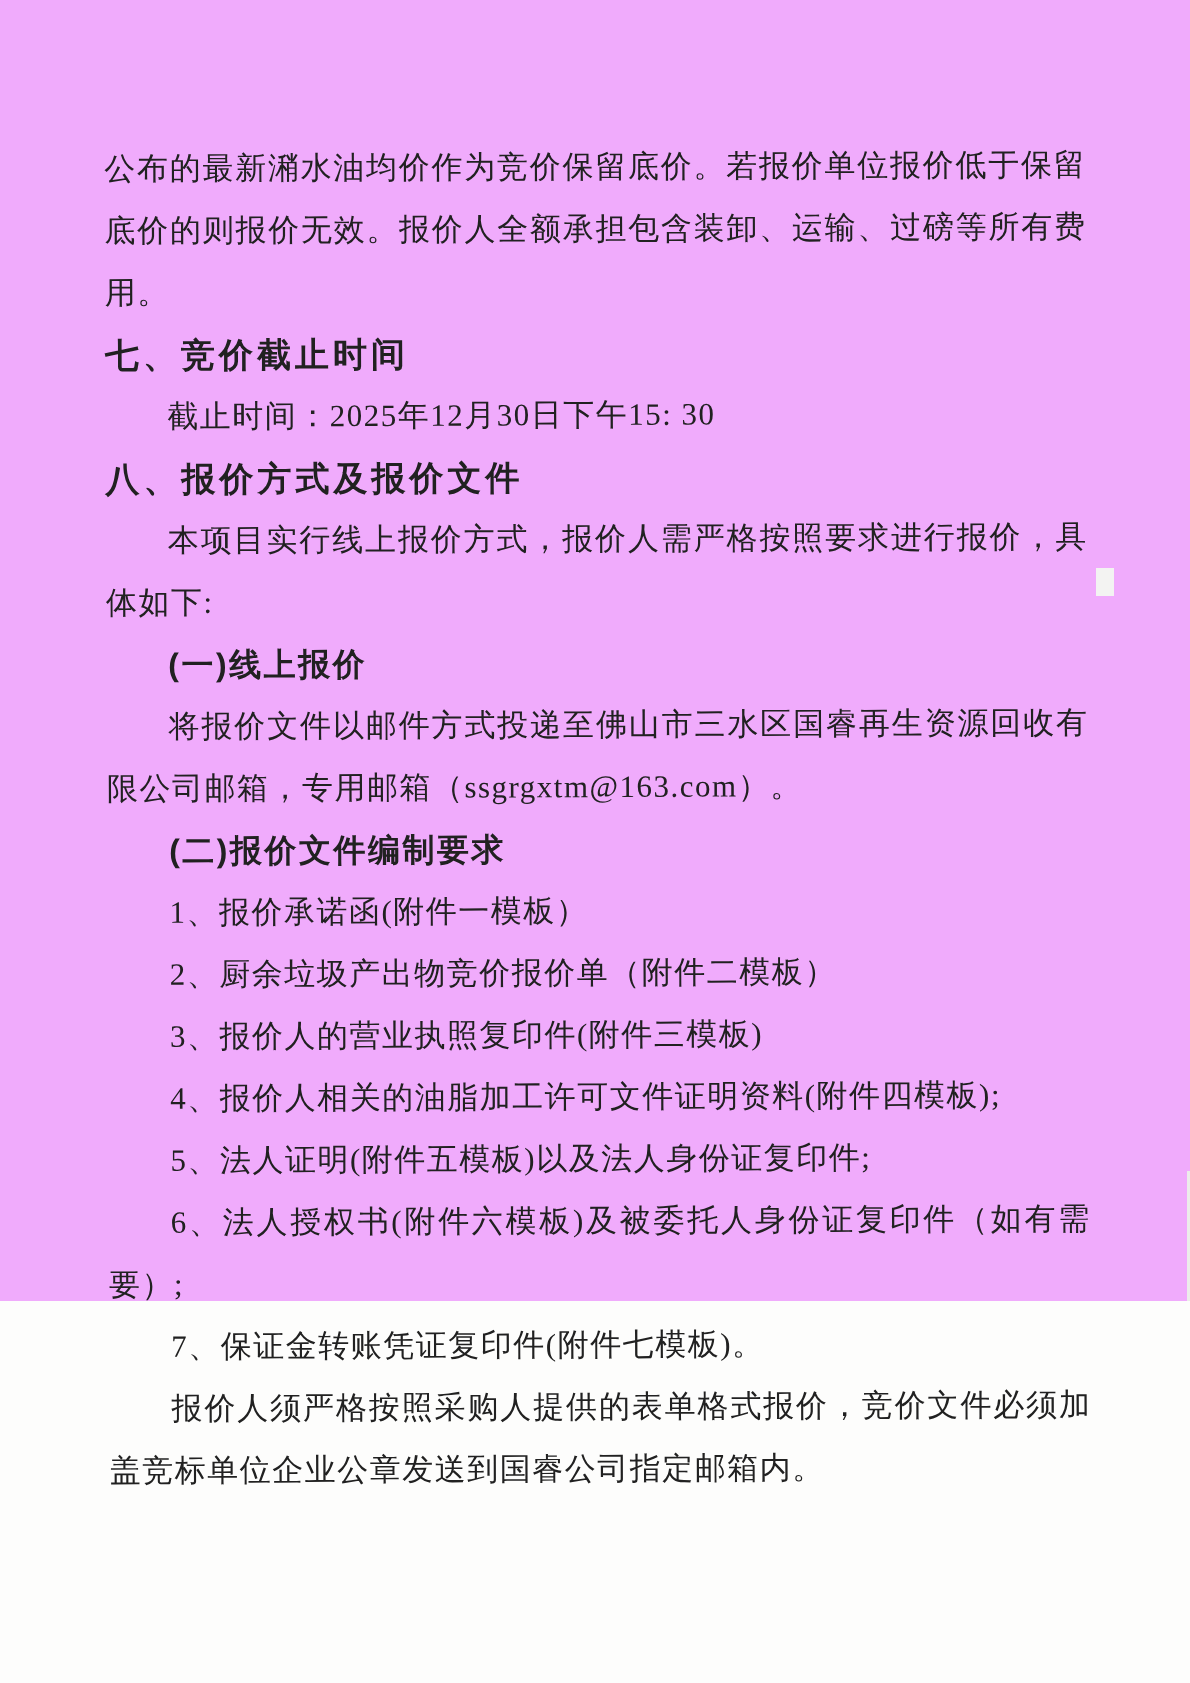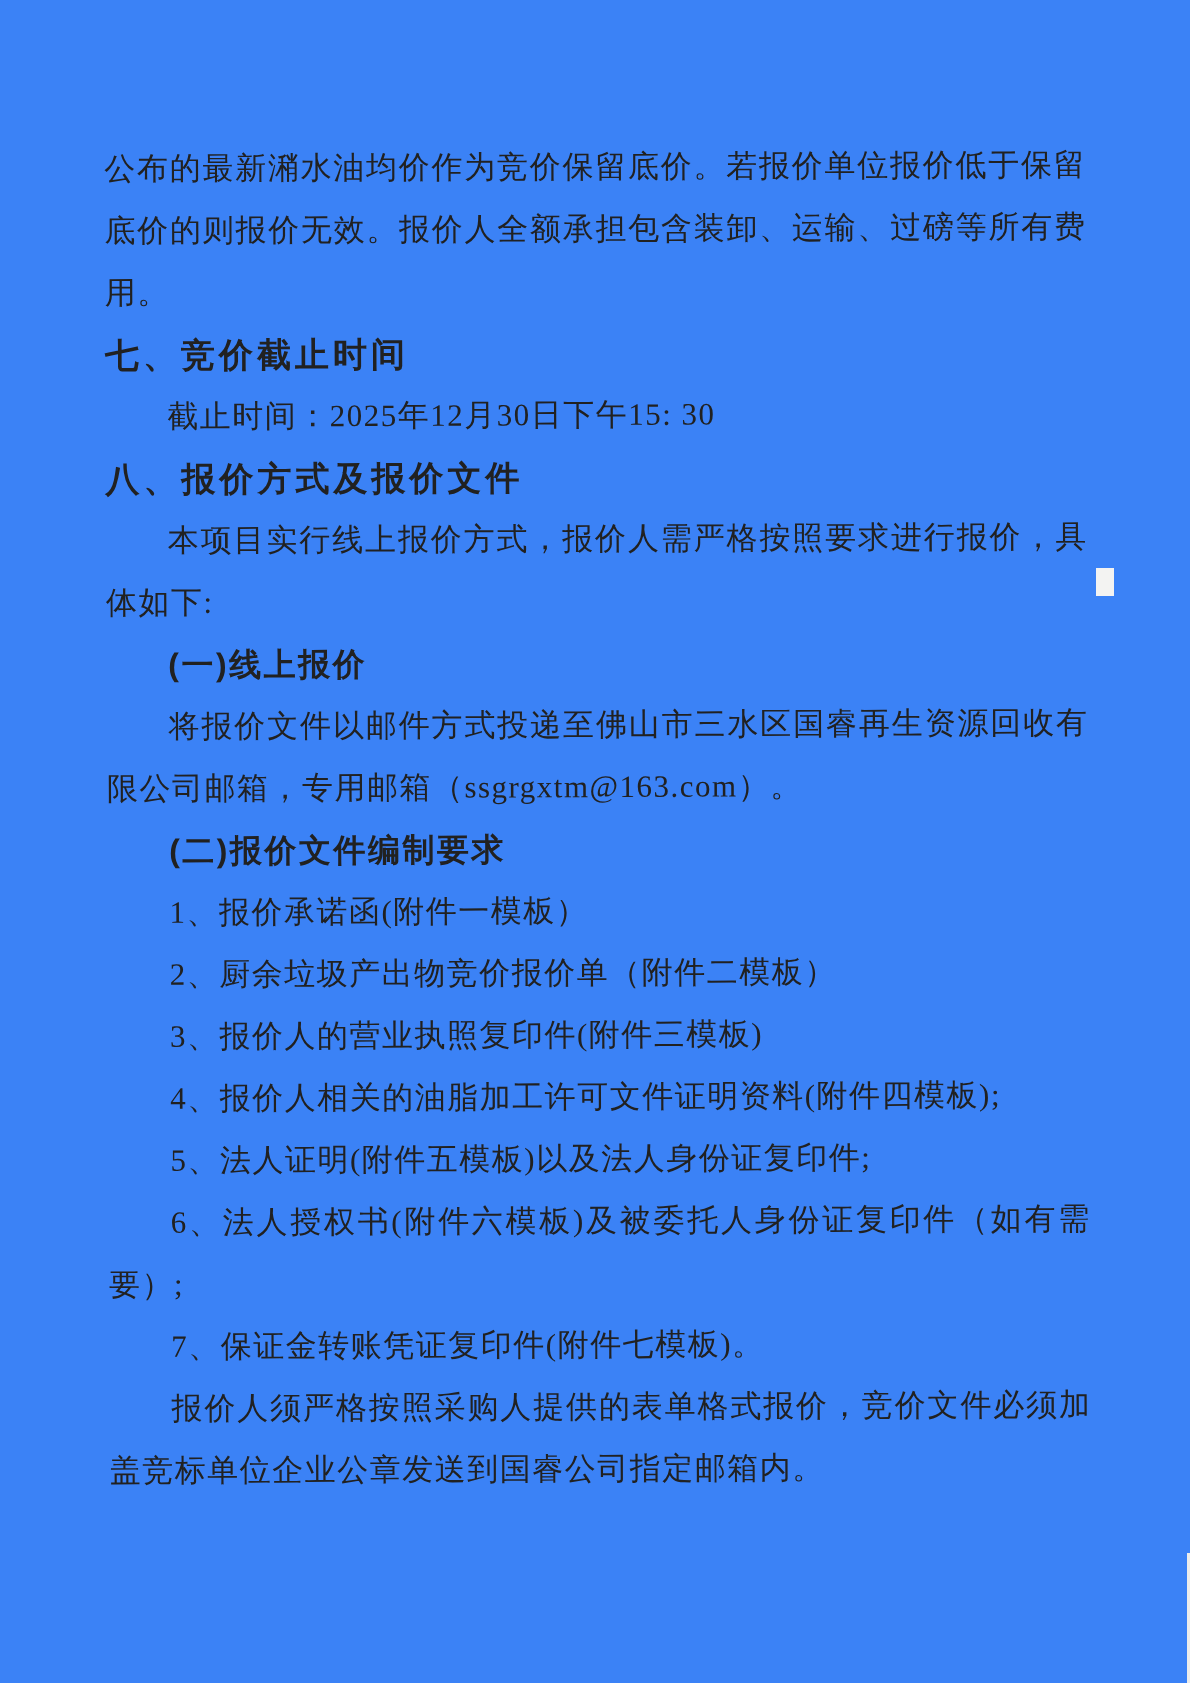--- a/index.html
+++ b/index.html
@@ -6,22 +6,22 @@
   html, body { width: 1190px; height: 1683px; }
   body {
     background: #fdfdfc;
     font-family: "Liberation Serif", "DejaVu Serif", serif;
     color: #1f1f1f;
     overflow: hidden;
   }
   .page {
     position: relative;
     width: 1190px;
-    height: 1683px;
-    background: #3b82f6;
+    height: 1301px;
+    background: #f0abfc;
   }
   .content {
     position: absolute;
     left: 104px;
     top: 136px;
     width: 982px;
     transform: rotate(-0.25deg);
     transform-origin: 50% 0;
   }
   .line {

